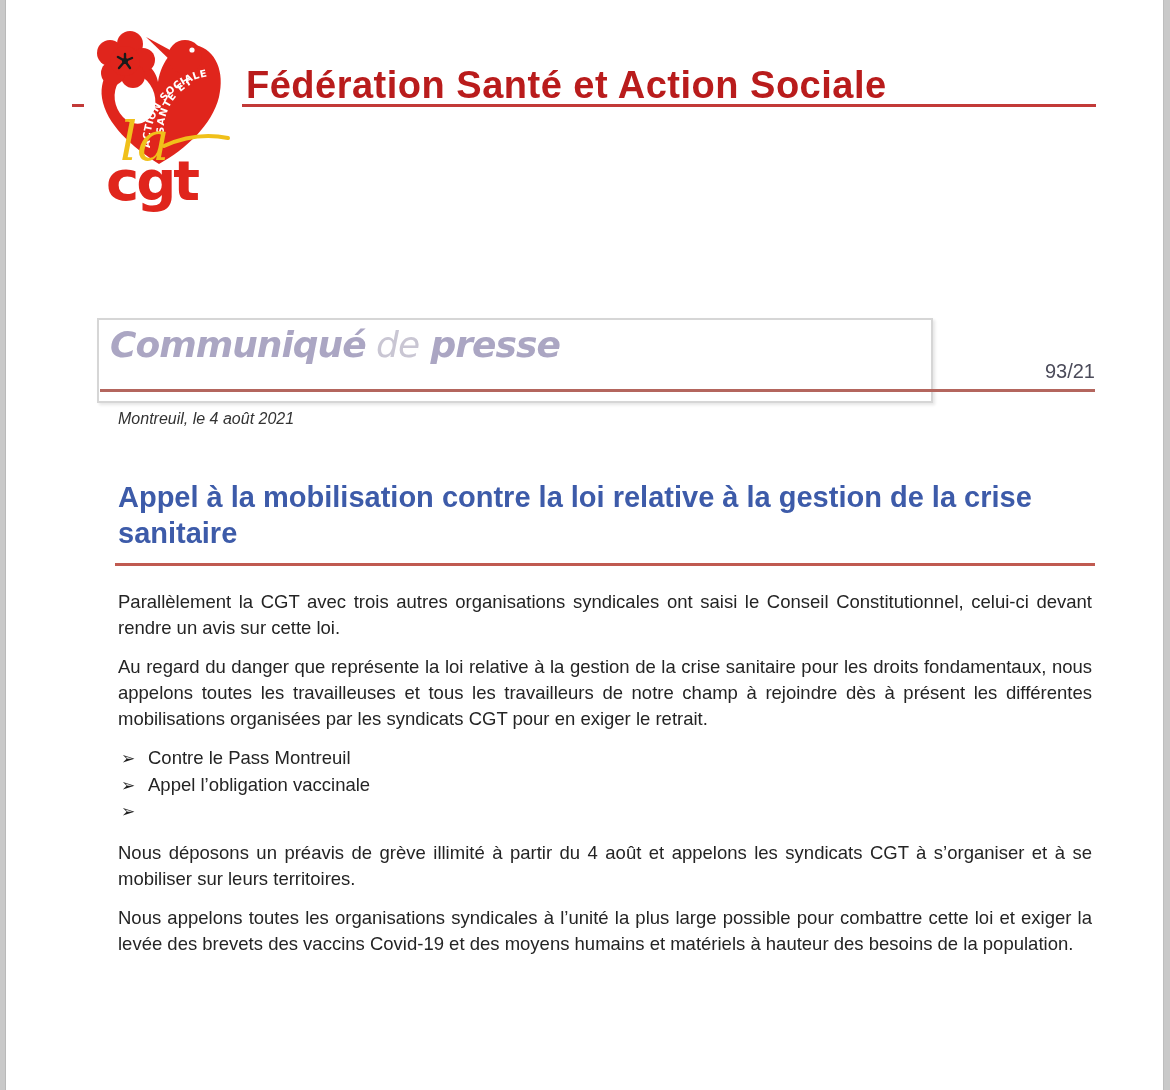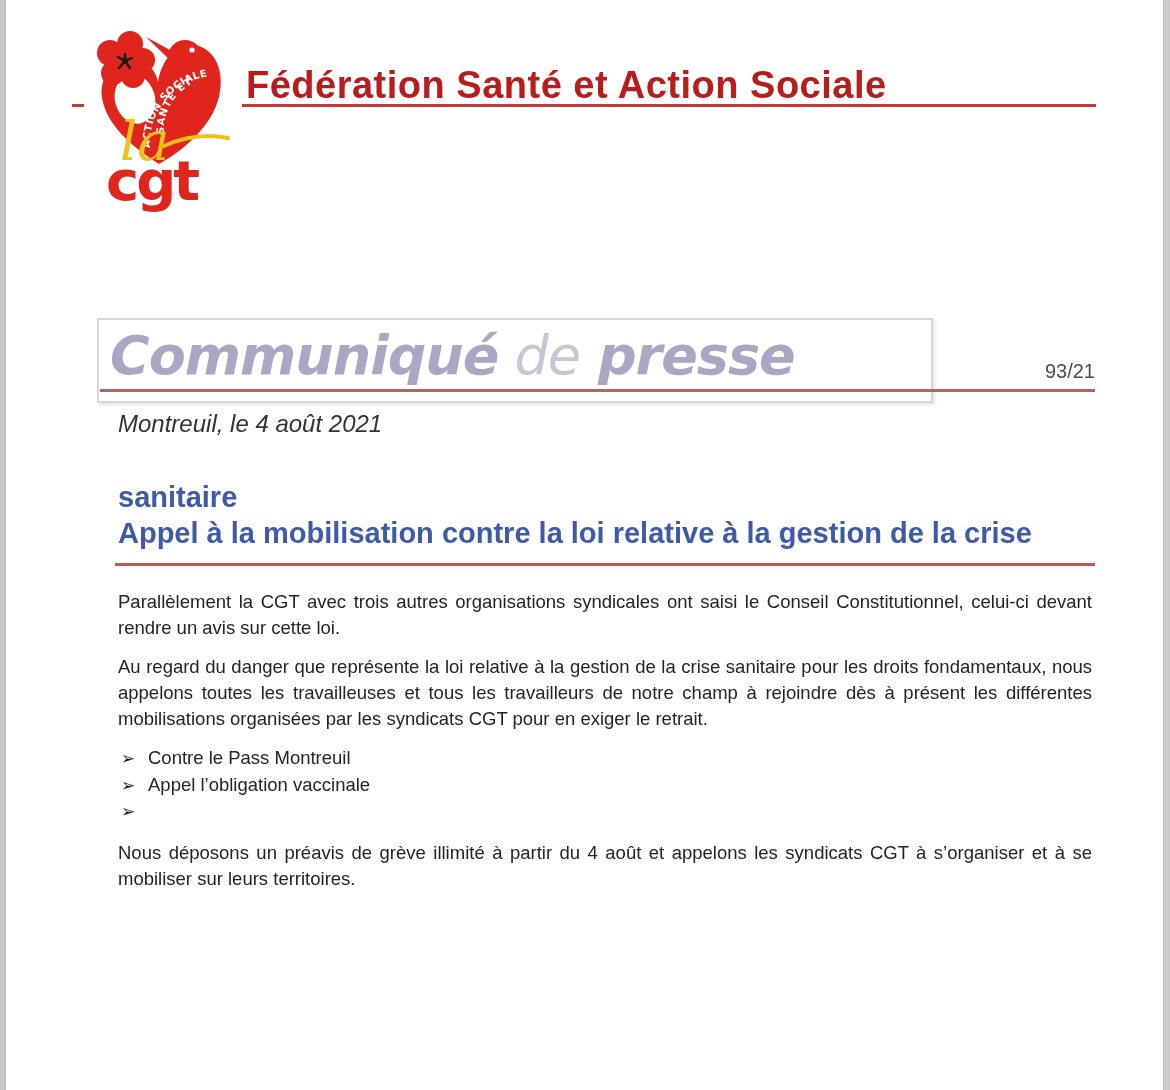--- a/index.html
+++ b/index.html
@@ -50,21 +50,21 @@
     width: 836px; height: 85px;
     background: #ffffff;
     border: 2px solid #d6d6d6;
     box-shadow: 2px 2px 3px rgba(0,0,0,0.10);
   }
   .banner-text {
     position: absolute;
     left: 110px; top: 324px;
     font-family: "DejaVu Sans", sans-serif;
     font-style: italic;
-    font-size: 54px;
+    font-size: 36px;
     letter-spacing: -1px;
     white-space: nowrap;
     z-index: 2;
     text-align: center;
   }
   .banner-bold  { font-weight: bold; color: #aba6c3; }
   .banner-light { font-weight: normal; color: #c9c6d3; }
   .banner-rule {
     position: absolute;
     left: 100px; top: 389px;
@@ -79,21 +79,21 @@
     text-align: right;
     font-size: 20px;
     color: #4b4b5a;
     z-index: 3;
   }
 
   
   .dateline {
     position: absolute;
     left: 118px; top: 410px;
-    font-size: 24px;
+    font-size: 16px;
     font-style: italic;
     color: #333333;
   }
   .article-title {
     position: absolute;
     left: 118px; top: 479px;
     width: 990px;
     font-size: 29px;
     font-weight: bold;
     color: #3d5ba9;
@@ -202,22 +202,22 @@
   <div class="org-title">Fédération Santé et Action Sociale</div>
 
   <div class="banner-box"></div>
   <div class="banner-text"><span class="banner-bold">Communiqué</span><span class="banner-light">&nbsp;</span><span class="banner-light">de</span><span class="banner-bold">&nbsp;</span><span class="banner-bold">presse</span></div>
   <div class="banner-rule"></div>
   <div class="ref-number">93/21</div>
 
   <div class="dateline">Montreuil, le 4 août 2021</div>
 
   <div class="article-title">
+    <div>Appel à la mobilisation contre la loi relative à la gestion de la crise</div>
     <div>sanitaire</div>
-    <div>Appel à la mobilisation contre la loi relative à la gestion de la crise</div>
   </div>
   <div class="title-rule"></div>
 
   <div class="content">
     <p>Parallèlement la CGT avec trois autres organisations syndicales ont saisi le Conseil Constitutionnel, celui-ci devant rendre un avis sur cette loi.</p>
     <p>Au regard du danger que représente la loi relative à la gestion de la crise sanitaire pour les droits fondamentaux, nous appelons toutes les travailleuses et tous les travailleurs de notre champ à rejoindre dès à présent les différentes mobilisations organisées par les syndicats CGT pour en exiger le retrait.</p>
 
     <ul class="position-list">
       <li>
         <span class="bullet-arrow">➢</span>
@@ -226,15 +226,16 @@
       <li>
         <span class="bullet-arrow">➢</span>
         <span>Appel l’obligation vaccinale</span>
       </li>
       <li>
         <span class="bullet-arrow">➢</span>
       </li>
     </ul>
 
     <p>Nous déposons un préavis de grève illimité à partir du 4 août et appelons les syndicats CGT à s’organiser et à se mobiliser sur leurs territoires.</p>
+    <p>Nous appelons toutes les organisations syndicales à l’unité la plus large possible pour combattre cette loi et exiger la levée des brevets des vaccins Covid-19 et des moyens humains et matériels à hauteur des besoins de la population.</p>
   </div>
 
 </div>
 
 </body></html>

